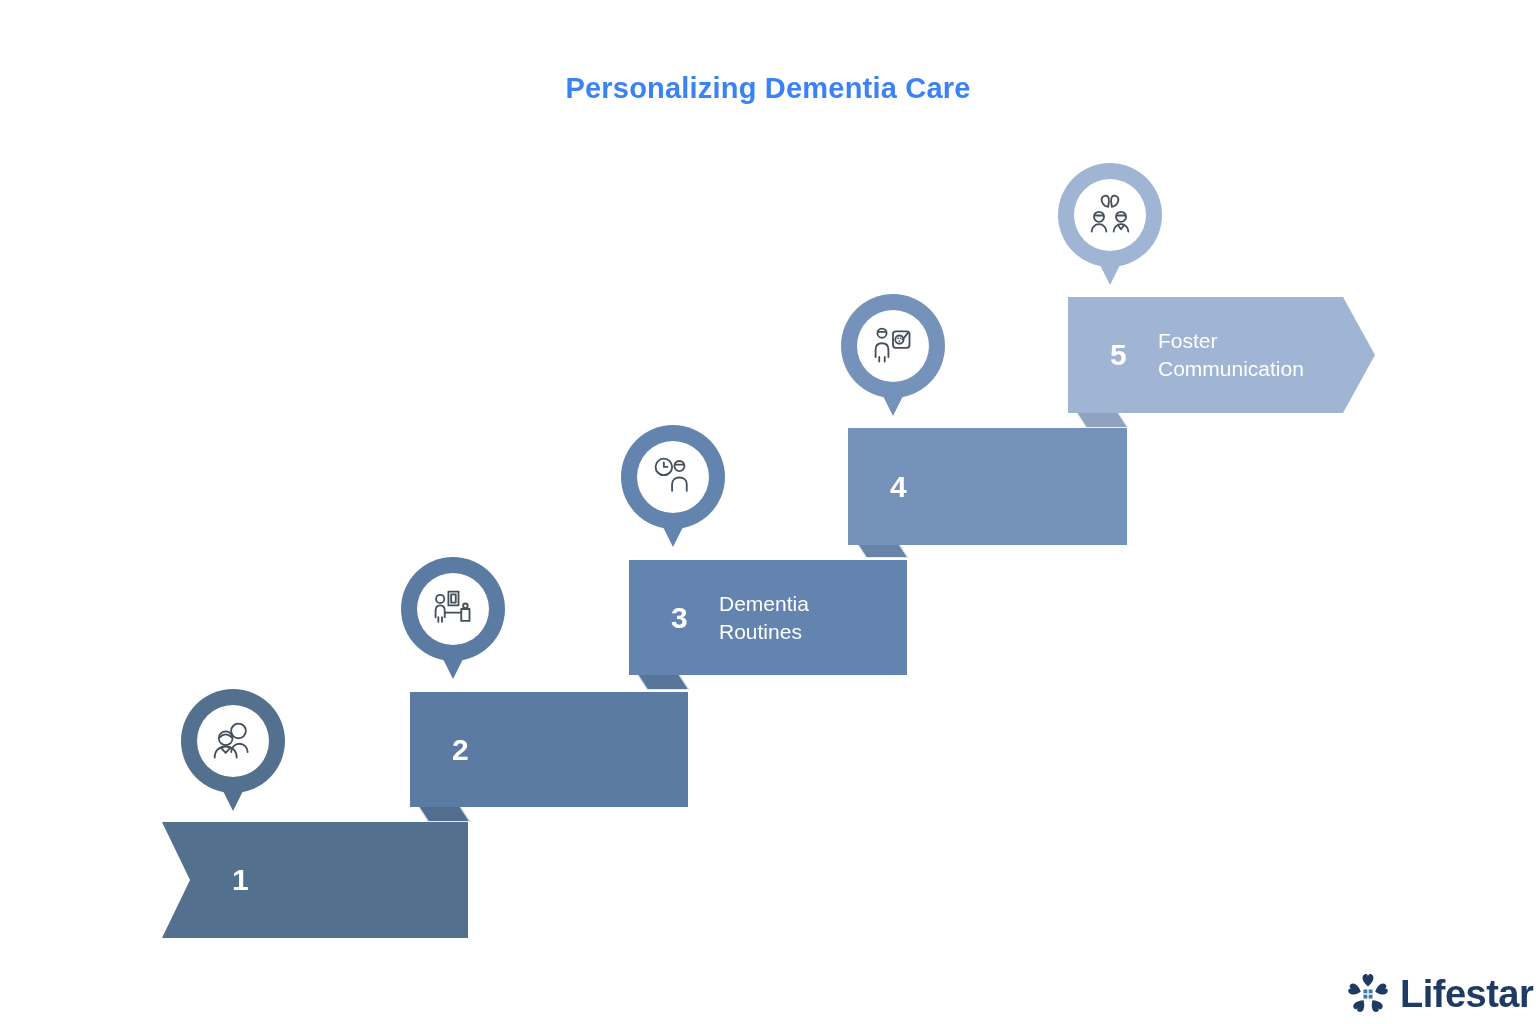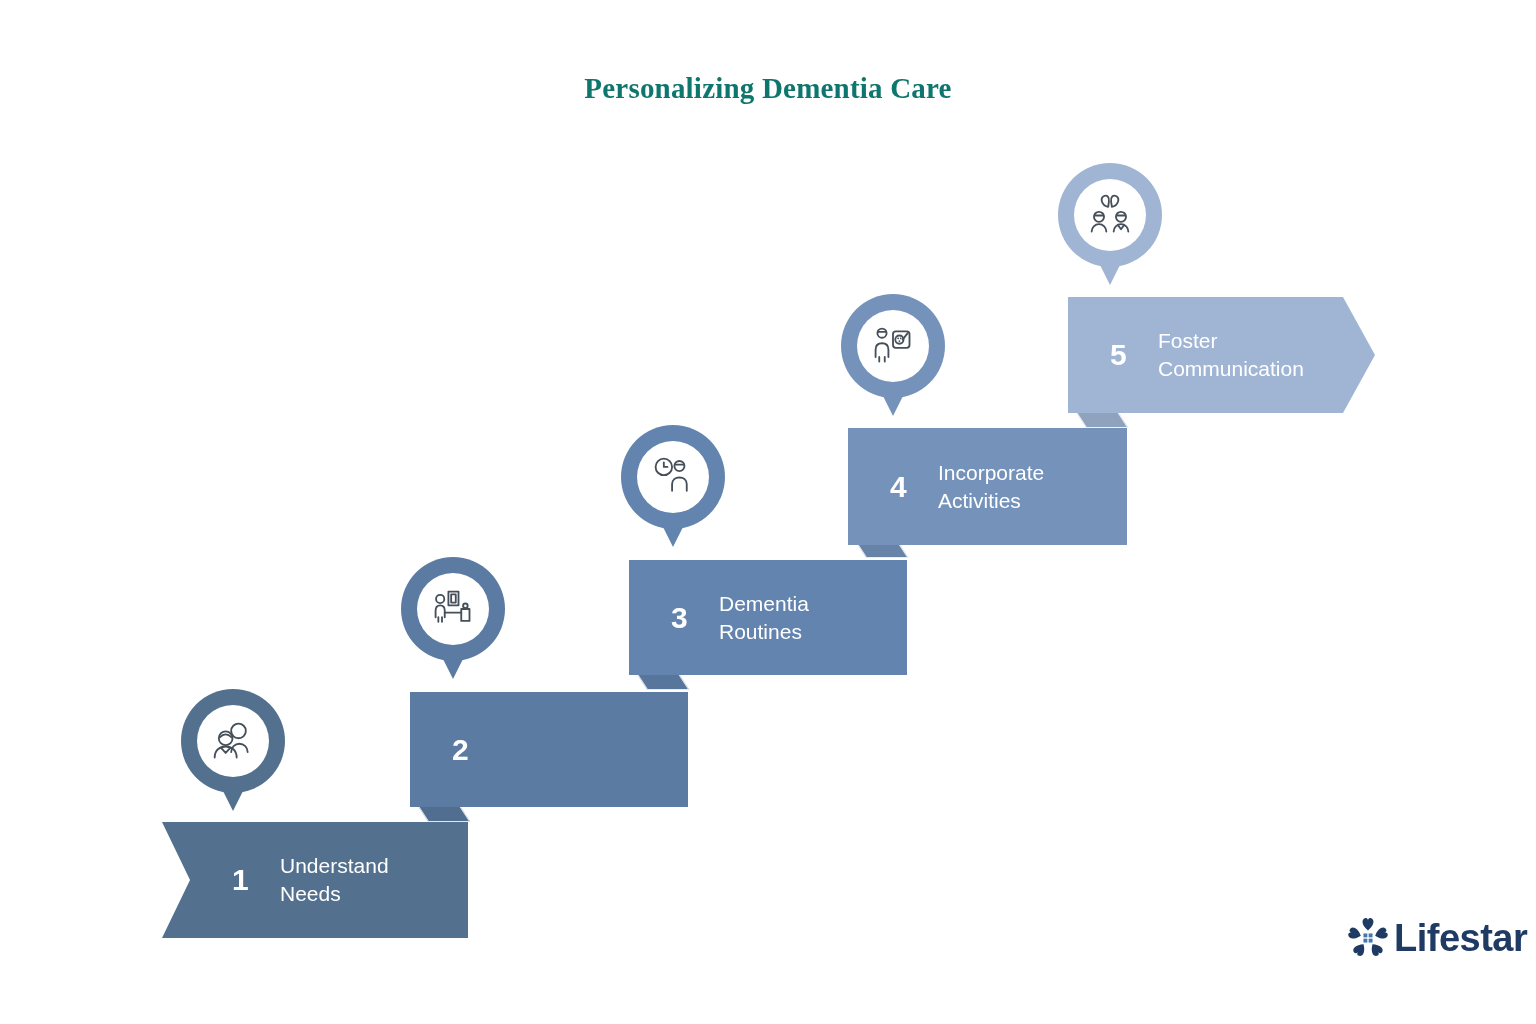--- a/index.html
+++ b/index.html
@@ -30,53 +30,49 @@
 
   .pin{position:absolute;width:104px;height:128px;}
   .pin .pinshape{position:absolute;left:0;top:0;}
   .pin .icon{position:absolute;left:30px;top:30px;width:44px;height:44px;}
   .pin1{left:181px;top:689px;}
   .pin2{left:401px;top:557px;}
   .pin3{left:621px;top:425px;}
   .pin4{left:841px;top:294px;}
   .pin5{left:1058px;top:163px;}
 
-  .logo{position:absolute;left:1342px;top:912px;display:flex;align-items:center;}
+  .logo{position:absolute;left:1342px;top:968px;display:flex;align-items:center;gap:6px;}
   .logo .mark{width:52px;height:52px;}
   .logo .word{font-size:38px;font-weight:700;letter-spacing:-0.5px;}
 </style>
 </head>
 <body>
 
 <div class="canvas">
 
-  <div class="title" style="color: #0f766e; font-family: Liberation Serif, serif;">Personalizing Dementia Care</div>
+  <div class="title" style="color: #3b82f6;">Personalizing Dementia Care</div>
 
   <div class="fold f-b2" style="background-color: rgb(81, 110, 145);"></div>
   <div class="fold f-b3" style="background-color: rgb(88, 118, 156);"></div>
   <div class="fold f-b4" style="background-color: rgb(104, 131, 168);"></div>
   <div class="fold f-b5" style="background-color: rgb(143, 162, 190);"></div>
 
   <div class="step-box box1" style="background-color: rgb(83, 113, 143);">
     <span class="num">1</span>
-    <span class="label">Understand
-Needs</span>
   </div>
   <div class="step-box box2" style="background-color: rgb(91, 123, 162);">
     <span class="num">2</span>
   </div>
   <div class="step-box box3" style="background-color: rgb(99, 132, 174);">
     <span class="num">3</span>
     <span class="label">Dementia
 Routines</span>
   </div>
   <div class="step-box box4" style="background-color: rgb(117, 146, 187);">
     <span class="num">4</span>
-    <span class="label">Incorporate
-Activities</span>
   </div>
   <div class="step-box box5" style="background-color: rgb(160, 181, 212);">
     <span class="num">5</span>
     <span class="label">Foster
 Communication</span>
   </div>
 
   <div class="pin pin1">
     <svg class="pinshape" width="104" height="128" viewBox="0 0 104 128">
       <path d="M34,86 L52,122 L70,86 Z" fill="#53718F"></path>

